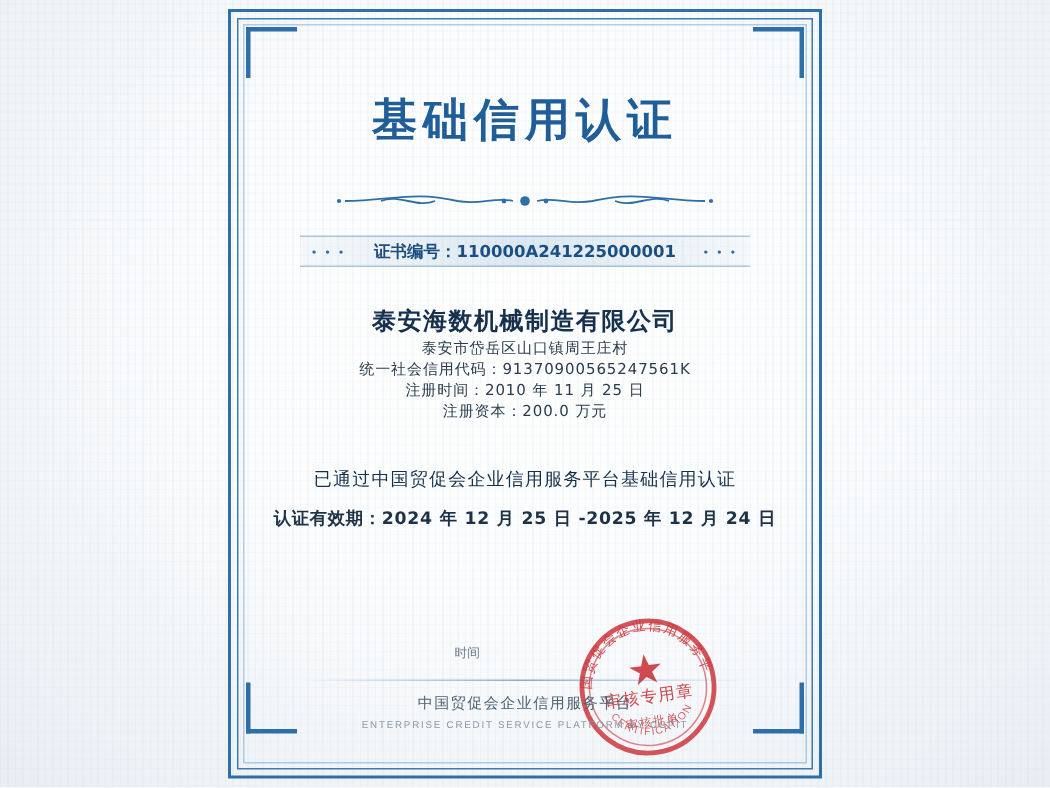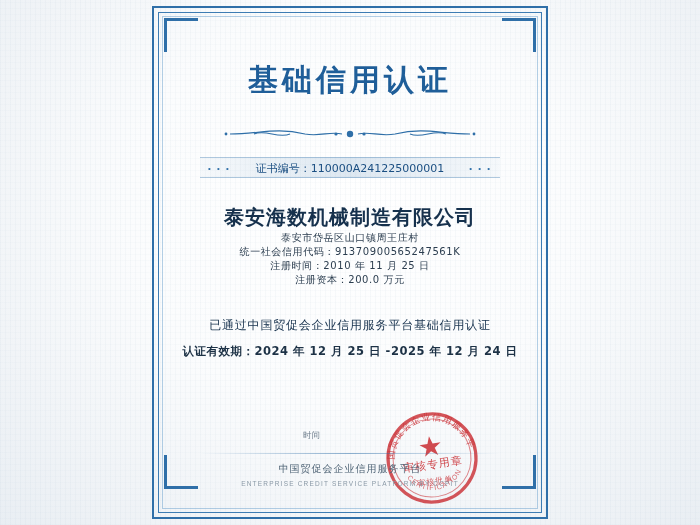--- a/index.html
+++ b/index.html
@@ -121,25 +121,26 @@
   }
   .cert-no-bar .dots.right {
     left: auto;
     right: 8px;
   }
   .cert-no {
     font-size: 11px;
     color: #1b4f82;
     line-height: 19px;
     font-family: "DejaVu Sans", "Liberation Sans", sans-serif;
+    font-weight: bold;
   }
 
   .company {
     margin-top: 26px;
-    font-size: 20px;
+    font-size: 16px;
     font-weight: bold;
     color: #16314d;
     letter-spacing: 1px;
     font-family: "DejaVu Sans", "Liberation Sans", sans-serif;
   }
 
   .info-line {
     margin-top: 0;
     font-size: 10px;
     color: #2b3d4f;

